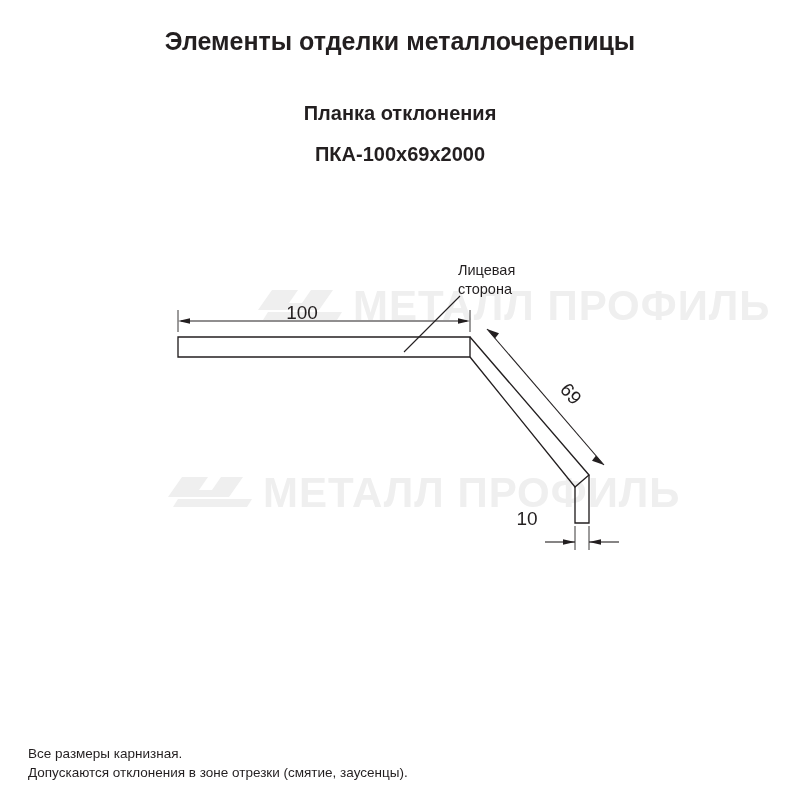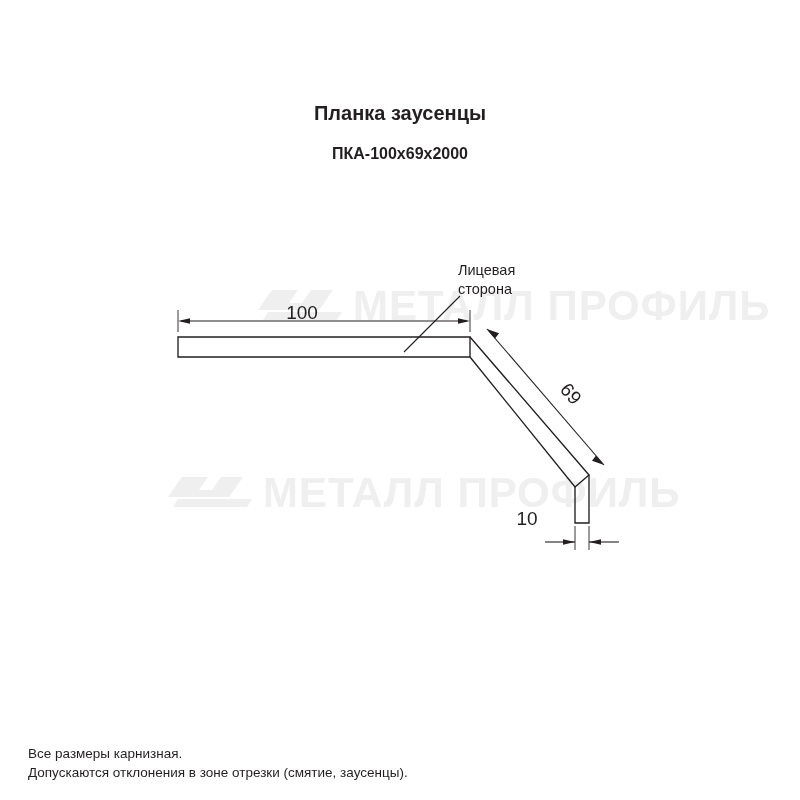--- a/index.html
+++ b/index.html
@@ -41,21 +41,21 @@
     font-size: 20px;
     font-weight: bold;
     line-height: 26px;
   }
   .sub-code {
     position: absolute;
     top: 141px;
     left: 0;
     width: 800px;
     text-align: center;
-    font-size: 16px;
+    font-size: 20px;
     font-weight: bold;
     line-height: 26px;
   }
   .drawing {
     position: absolute;
     top: 190px;
     left: 0;
     width: 800px;
     height: 420px;
   }
@@ -103,21 +103,24 @@
       <text x="95" y="52" font-family="Liberation Sans, sans-serif" font-size="42" font-weight="bold" fill="#efefef" letter-spacing="1">МЕТАЛЛ ПРОФИЛЬ</text>
     </g>
     <g transform="translate(168,455)">
       <g fill="#efefef">
         <path d="M0,42 l14,-20 h26 l-9,13 h13 l9,-13 h22 l-14,20 z M10,44 h74 l-5,8 h-74 z"></path>
       </g>
       <text x="95" y="52" font-family="Liberation Sans, sans-serif" font-size="42" font-weight="bold" fill="#efefef" letter-spacing="1">МЕТАЛЛ ПРОФИЛЬ</text>
     </g>
   </svg>
 
-  <div class="sub-title">Планка заусенцы</div>
+  <div class="title-block">
+    <div class="main-title">Элементы отделки металлочерепицы</div>
+  </div>
+  <div class="sub-title">Планка отклонения</div>
   <div class="sub-code">ПКА-100x69x2000</div>
 
   <div class="drawing">
     <svg viewBox="0 0 800 420" width="800" height="420">
       <g fill="none" stroke="#231f20" stroke-width="1.35" stroke-linejoin="miter" stroke-linecap="butt">
 
         <path d="M178,147 L470,147 L470,167 L178,167 Z"></path>
 
         <path d="M470,147 L589,285 L575,297 L470,167"></path>
 

